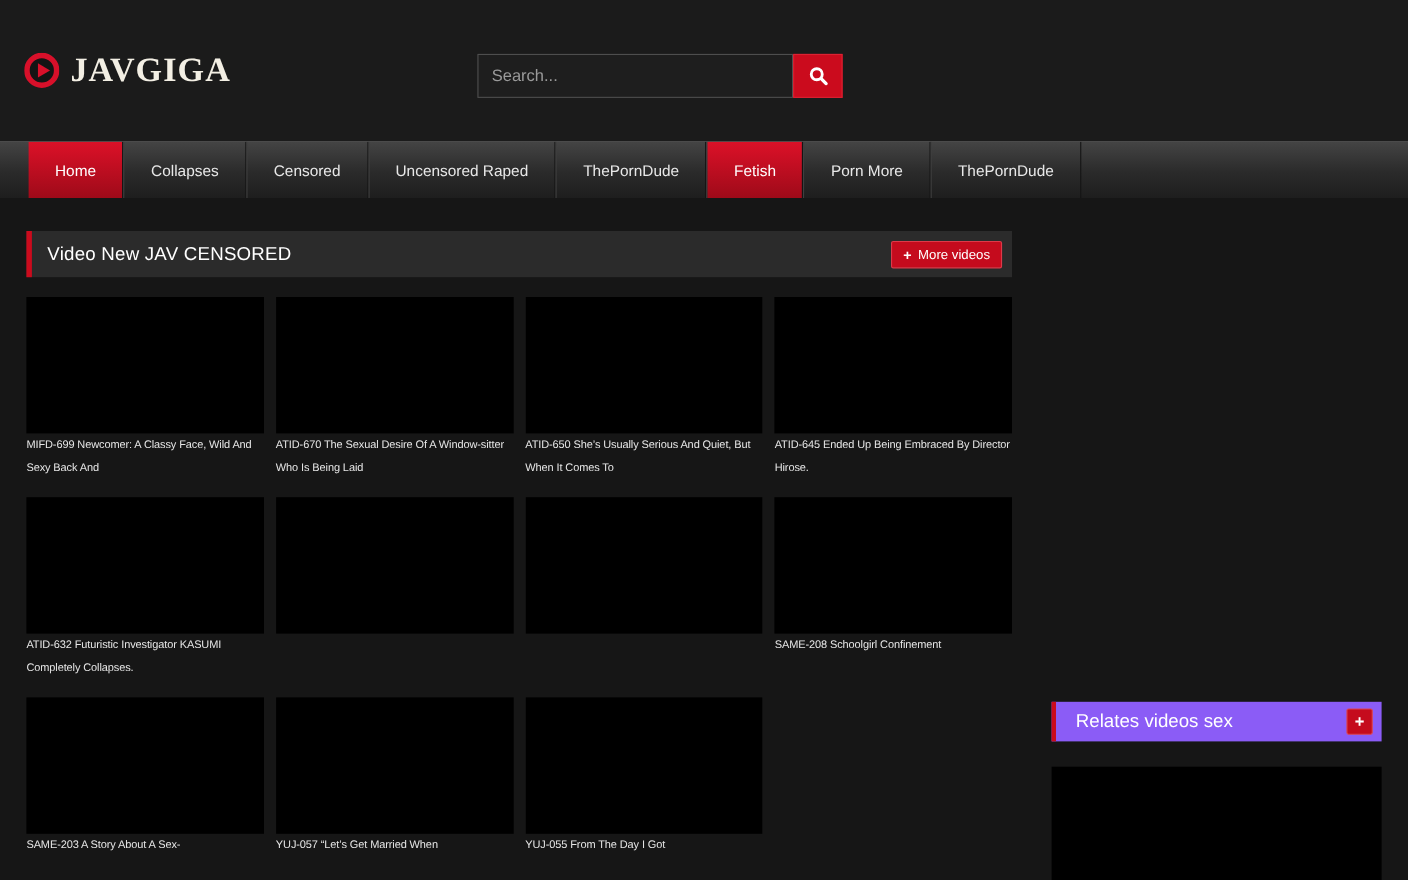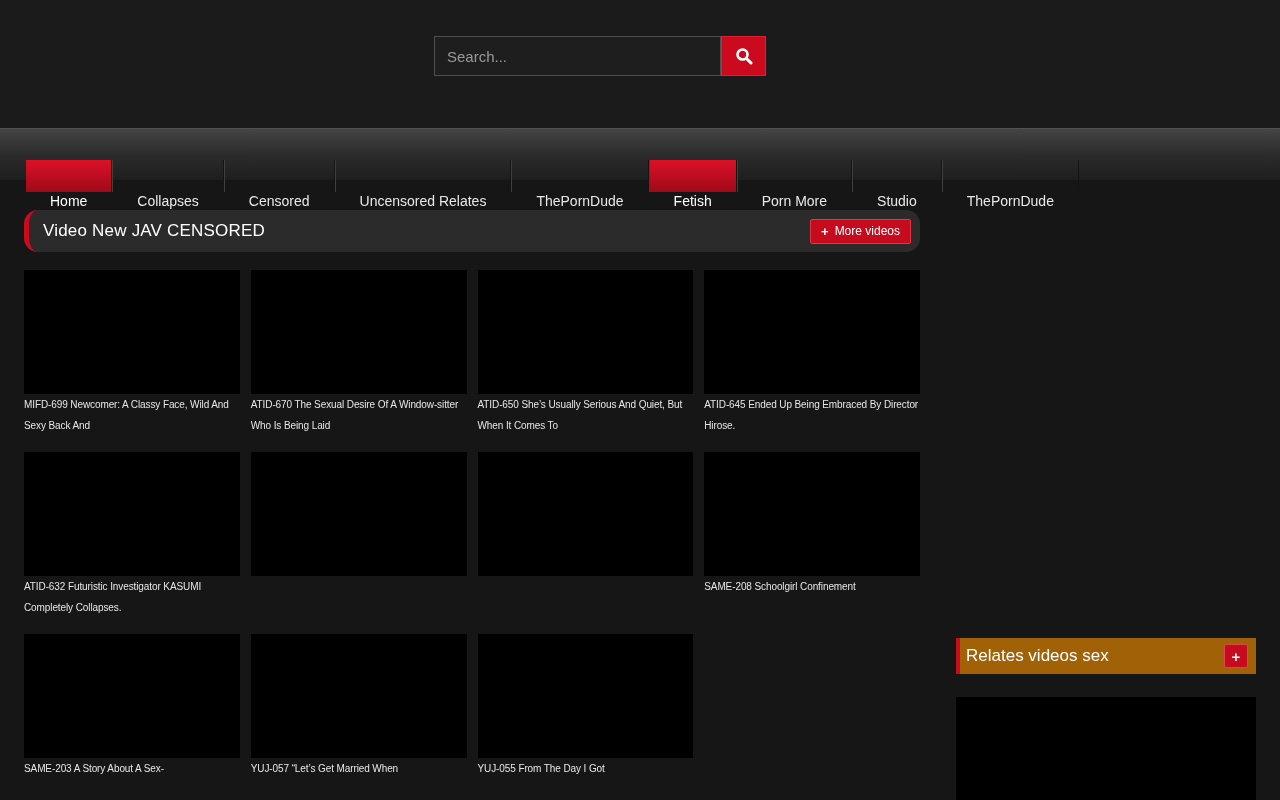--- a/index.html
+++ b/index.html
@@ -24,21 +24,21 @@
   }
   .logo-icon { width: 32px; height: 32px; display: block; }
   .logo-text {
     font-family: "Liberation Serif", serif;
     font-weight: bold;
     font-size: 31px;
     color: #f3efe4;
     letter-spacing: 1px;
   }
   .search {
-    position: absolute; left: 434px; top: 36px;
+    position: absolute; left: 434px; top: 49px;
     display: flex; height: 40px;
   }
   .search-input {
     width: 287px; height: 40px;
     background: #1e1e1e;
     border: 1px solid #4e4e4e;
     color: #cccccc;
     padding: 0 12px;
     font-size: 15px;
     font-family: "Liberation Sans", sans-serif;
@@ -58,49 +58,47 @@
   .main-nav {
     height: 52px;
     background: linear-gradient(#444444, #2a2a2a 55%, #1e1e1e);
     border-top: 1px solid #525252;
     display: flex;
     padding-left: 26px;
   }
   .nav-item {
     display: block;
     line-height: 51px;
-    padding: 16px 24px;
+    padding: 1px 24px;
     color: #e8e8e8;
     font-size: 14px;
     text-decoration: none;
     border-right: 1px solid #141414;
     border-left: 1px solid #3f3f3f;
     cursor: pointer;
     white-space: nowrap;
-    margin-top: 31px;
   }
   .nav-item:first-child { border-left: none; }
   .nav-item.active {
     background: linear-gradient(#dc1128, #9e0a19);
     color: #ffffff;
   }
 
   
   .content { display: flex; padding: 30px 24px 0 24px; }
   .main-col { width: 896px; }
   .sidebar { width: 300px; margin-left: 36px; padding-top: 428px; }
 
   
   .section-bar {
     height: 42px;
     background: #2b2b2b;
     border-left: 5px solid #cb0b1d;
     display: flex; align-items: center; justify-content: space-between;
     padding: 0 9px 0 14px;
-    border-radius: 14px;
   }
   .section-bar h2 {
     margin: 0;
     font-size: 17px;
     font-weight: normal;
     color: #ffffff;
     letter-spacing: 0.2px;
   }
   .more-btn {
     display: flex; align-items: center; gap: 6px;
@@ -139,24 +137,24 @@
     line-height: 21px;
     text-align: left;
     text-decoration: none;
     cursor: pointer;
     letter-spacing: -0.1px;
   }
 
   
   .sidebar-header {
     height: 36px;
-    background: #a16207;
+    background: #8b5cf6;
     border-left: 4px solid #cb0b1d;
     display: flex; align-items: center; justify-content: space-between;
-    padding: 0 8px 0 6px;
+    padding: 0 8px 0 18px;
   }
   .sidebar-header h2 {
     margin: 0;
     font-size: 17px;
     font-weight: normal;
     color: #ffffff;
   }
   .side-plus-btn {
     width: 24px; height: 24px;
     background: #c50b1d;
@@ -178,43 +176,51 @@
     background: #000000;
     cursor: pointer;
   }
 </style>
 </head>
 <body>
 
 <div class="page">
 
   <header class="site-header">
+    <a class="logo">
+      <span class="logo-icon">
+        <svg width="32" height="32" viewBox="0 0 32 32">
+          <circle cx="16" cy="16" r="13.5" fill="#141414" stroke="#d8102a" stroke-width="5"></circle>
+          <path d="M12.5 9.5 L23.5 16 L12.5 22.5 Z" fill="#d8102a"></path>
+        </svg>
+      </span>
+      <span class="logo-text">JAVGIGA</span>
+    </a>
 
     <div class="search">
       <input class="search-input" type="text" placeholder="Search..." style="">
       <button class="search-btn">
         <span style="display:flex">
           <svg width="18" height="18" viewBox="0 0 18 18">
             <circle cx="7.5" cy="7.5" r="5" fill="none" stroke="#ffffff" stroke-width="2.6"></circle>
             <line x1="11.5" y1="11.5" x2="16" y2="16" stroke="#ffffff" stroke-width="3" stroke-linecap="round"></line>
           </svg>
         </span>
       </button>
     </div>
   </header>
 
   <nav class="main-nav">
     <a class="nav-item active">Home</a>
     <a class="nav-item">Collapses</a>
     <a class="nav-item">Censored</a>
-    <a class="nav-item">Uncensored Relates</a>
+    <a class="nav-item">Uncensored Raped</a>
     <a class="nav-item">ThePornDude</a>
     <a class="nav-item active">Fetish</a>
     <a class="nav-item">Porn More</a>
-    <a class="nav-item">Studio</a>
     <a class="nav-item">ThePornDude</a>
   </nav>
 
   <div class="content">
 
     <main class="main-col">
       <div class="section-bar">
         <h2>Video New JAV CENSORED</h2>
         <button class="more-btn">
           <span class="plus-glyph">+</span>

